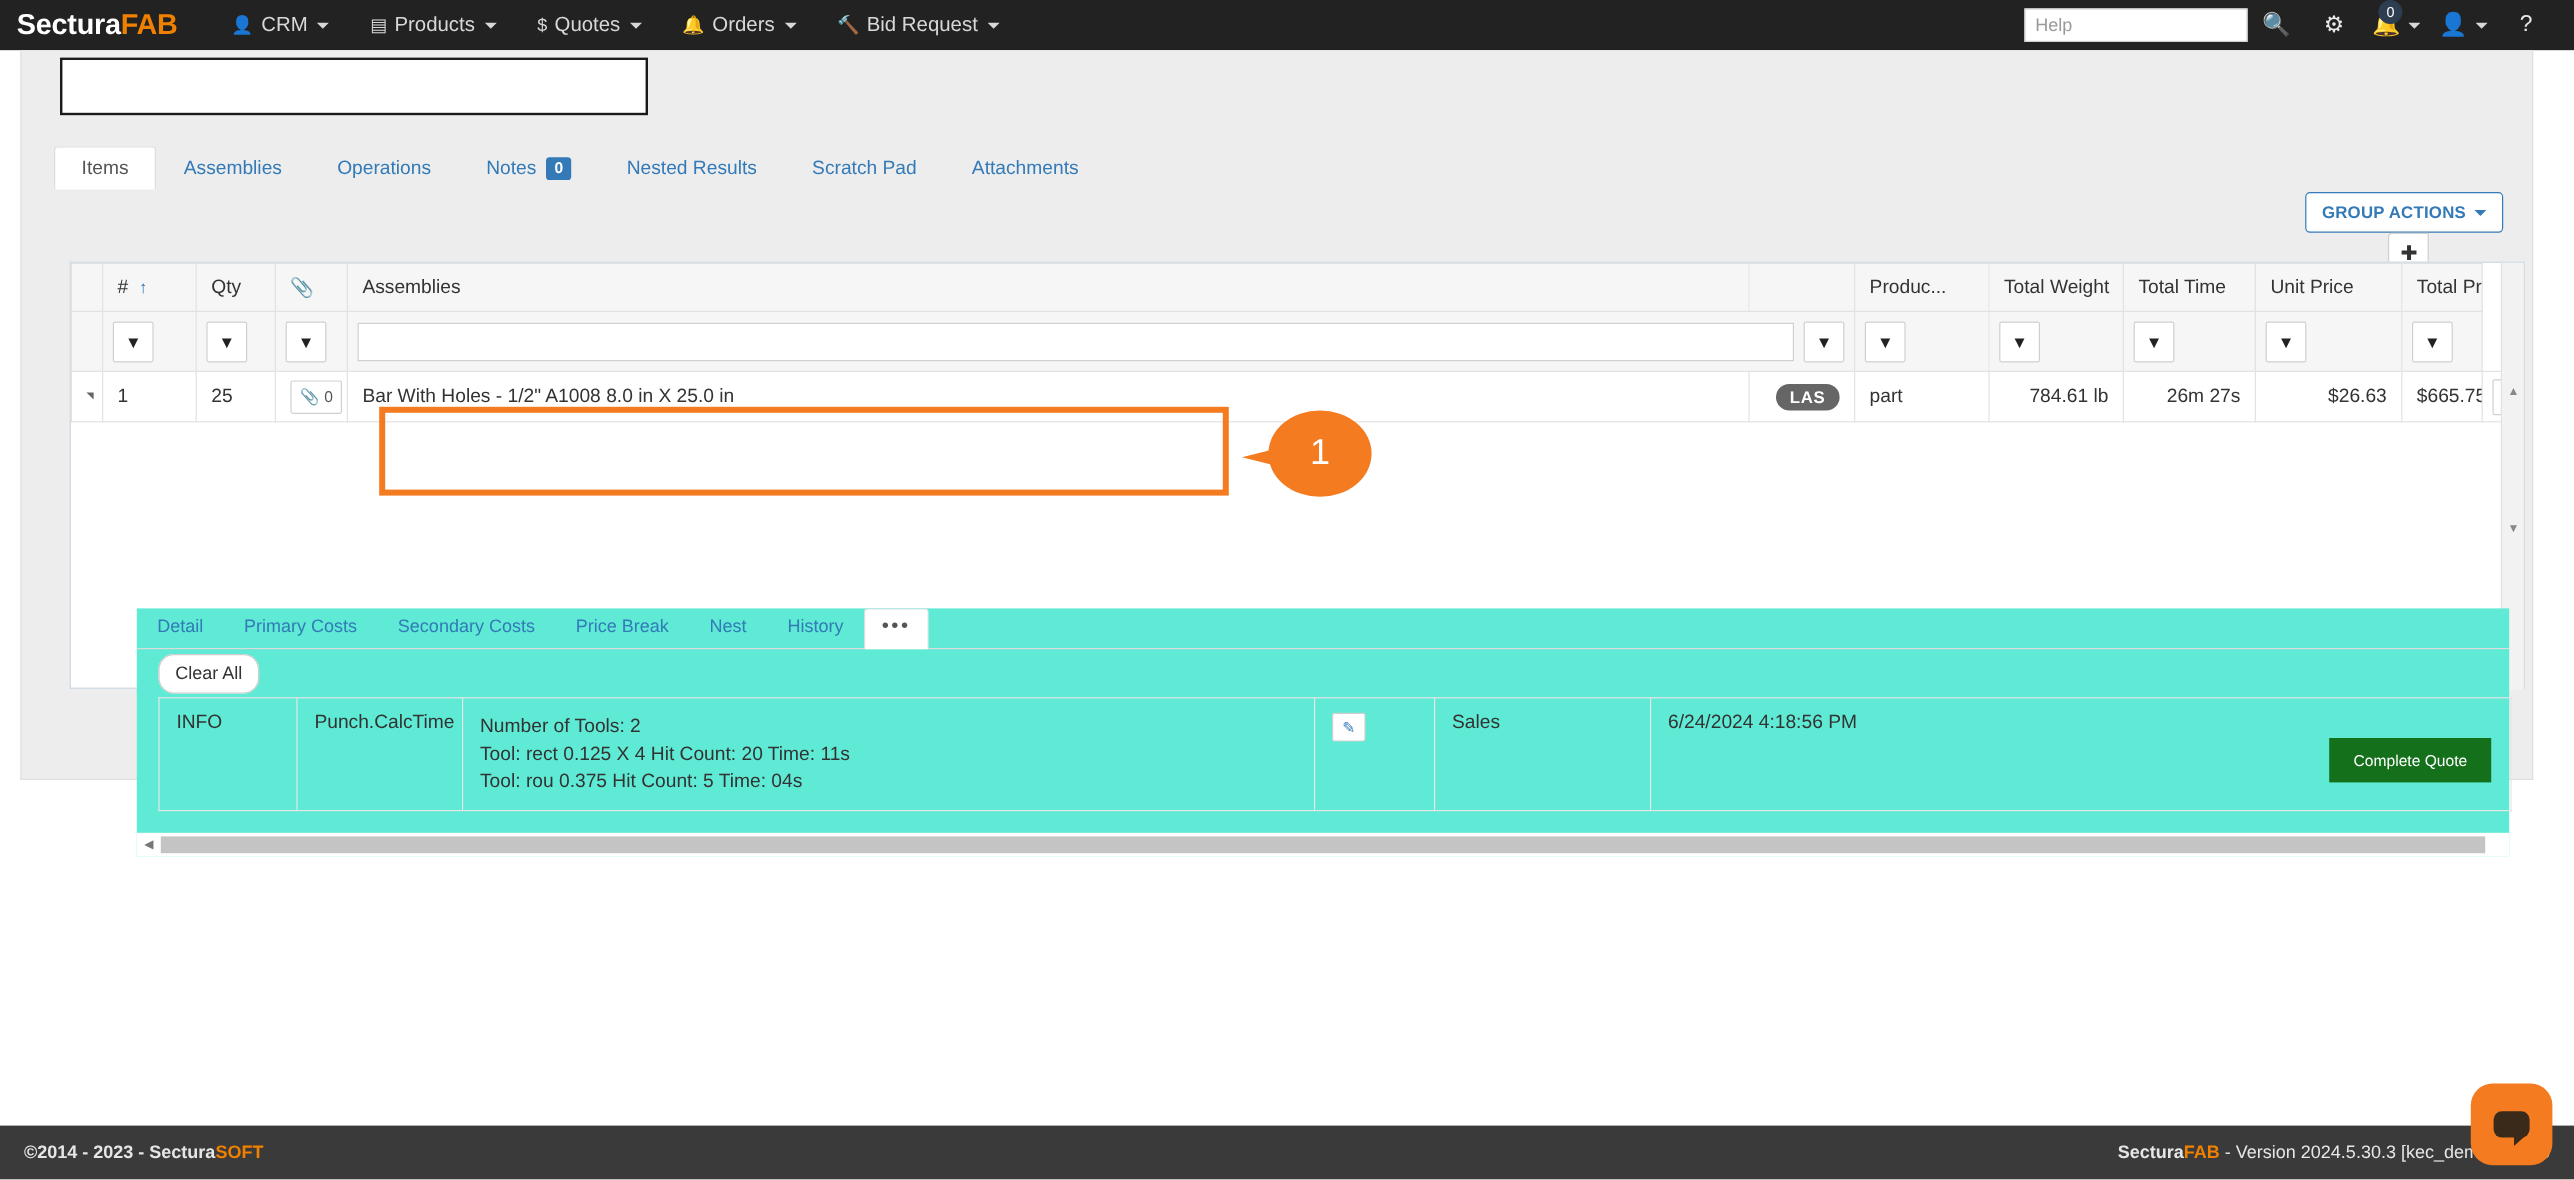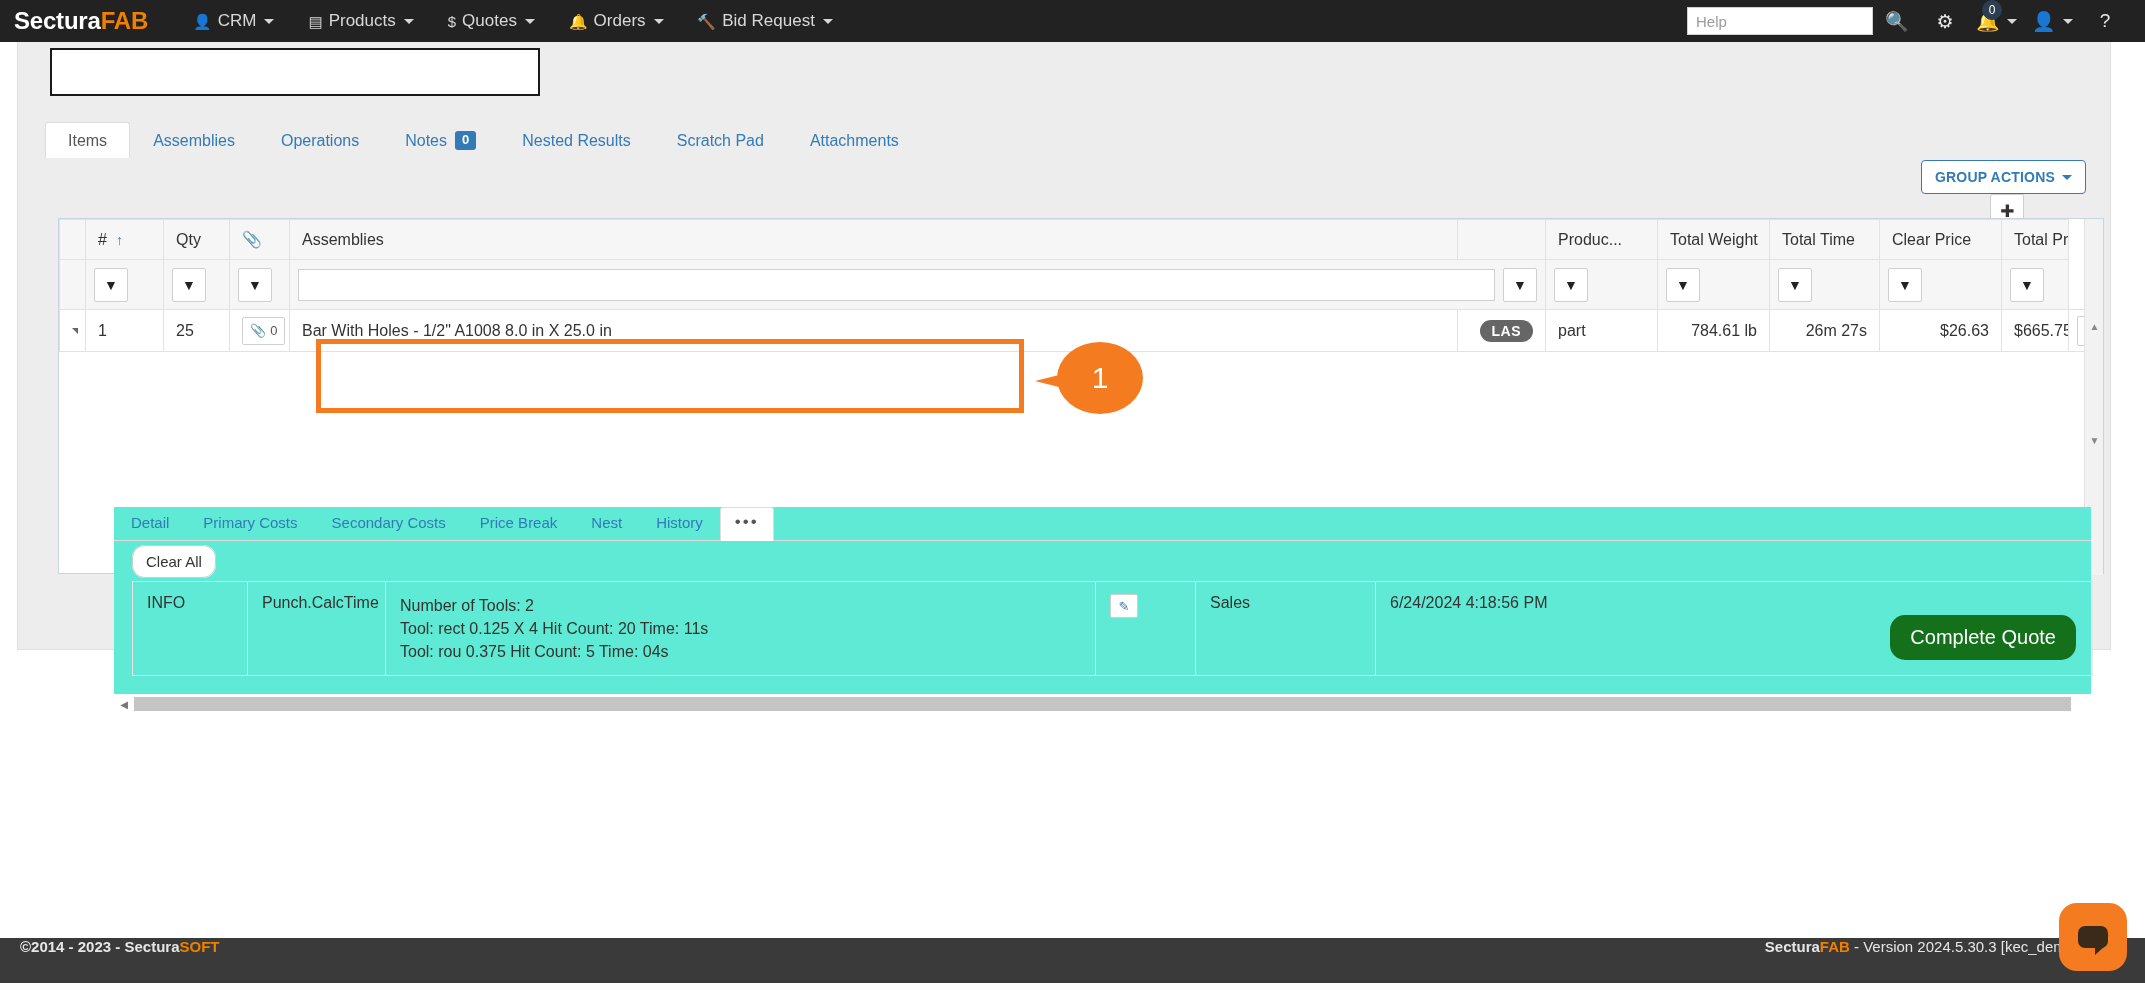--- a/index.html
+++ b/index.html
@@ -244,29 +244,29 @@
   }
   .callout .tail {
     position: absolute; left: 0px; top: 28px; width: 0; height: 0;
     border-top: 11px solid transparent; border-bottom: 11px solid transparent;
     border-right: 44px solid #f47b20;
   }
 
   
   .btn-complete {
     position: absolute; right: 34px; top: 573px;
-    background: #15701c; color: #fff; font-size: 20px;
-    padding: 11px 20px; border: none; border-radius: 15px; cursor: pointer;
+    background: #15701c; color: #fff; font-size: 13px;
+    padding: 11px 20px; border: none; border-radius: 0; cursor: pointer;
     font-family: "Liberation Sans", sans-serif;
   }
 
   
   .footer {
     position: absolute; bottom: 0; left: 0; width: 2145px; height: 45px;
-    background: #3a3a3a; display: flex; align-items: flex-start;
+    background: #3a3a3a; display: flex; align-items: center;
     padding: 0 20px; color: #e6e6e6; font-size: 15px; font-weight: bold;
   }
   .footer .right { margin-left: auto; font-weight: normal; }
   .footer .bold { font-weight: bold; }
   .orange { color: #f08000; }
   .chat-bubble {
     position: absolute; right: 18px; bottom: 12px; width: 68px; height: 68px;
     background: #f47b20; border-radius: 18px; cursor: pointer;
     display: flex; align-items: center; justify-content: center; z-index: 40;
   }
@@ -399,21 +399,21 @@
               <th>
                 <span>#</span><span class="sort-arrow">↑</span>
               </th>
               <th><span>Qty</span></th>
               <th><span>📎</span></th>
               <th><span>Assemblies</span></th>
               <th></th>
               <th><span>Produc...</span></th>
               <th><span>Total Weight</span></th>
               <th><span>Total Time</span></th>
-              <th><span>Clear Price</span></th>
+              <th><span>Unit Price</span></th>
               <th><span>Total Price</span></th>
             </tr>
             <tr>
               <th class="filter-cell"></th>
               <th class="filter-cell">
                 <div class="filter-btn">▼</div>
               </th>
               <th class="filter-cell">
                 <div class="filter-btn">▼</div>
               </th>

